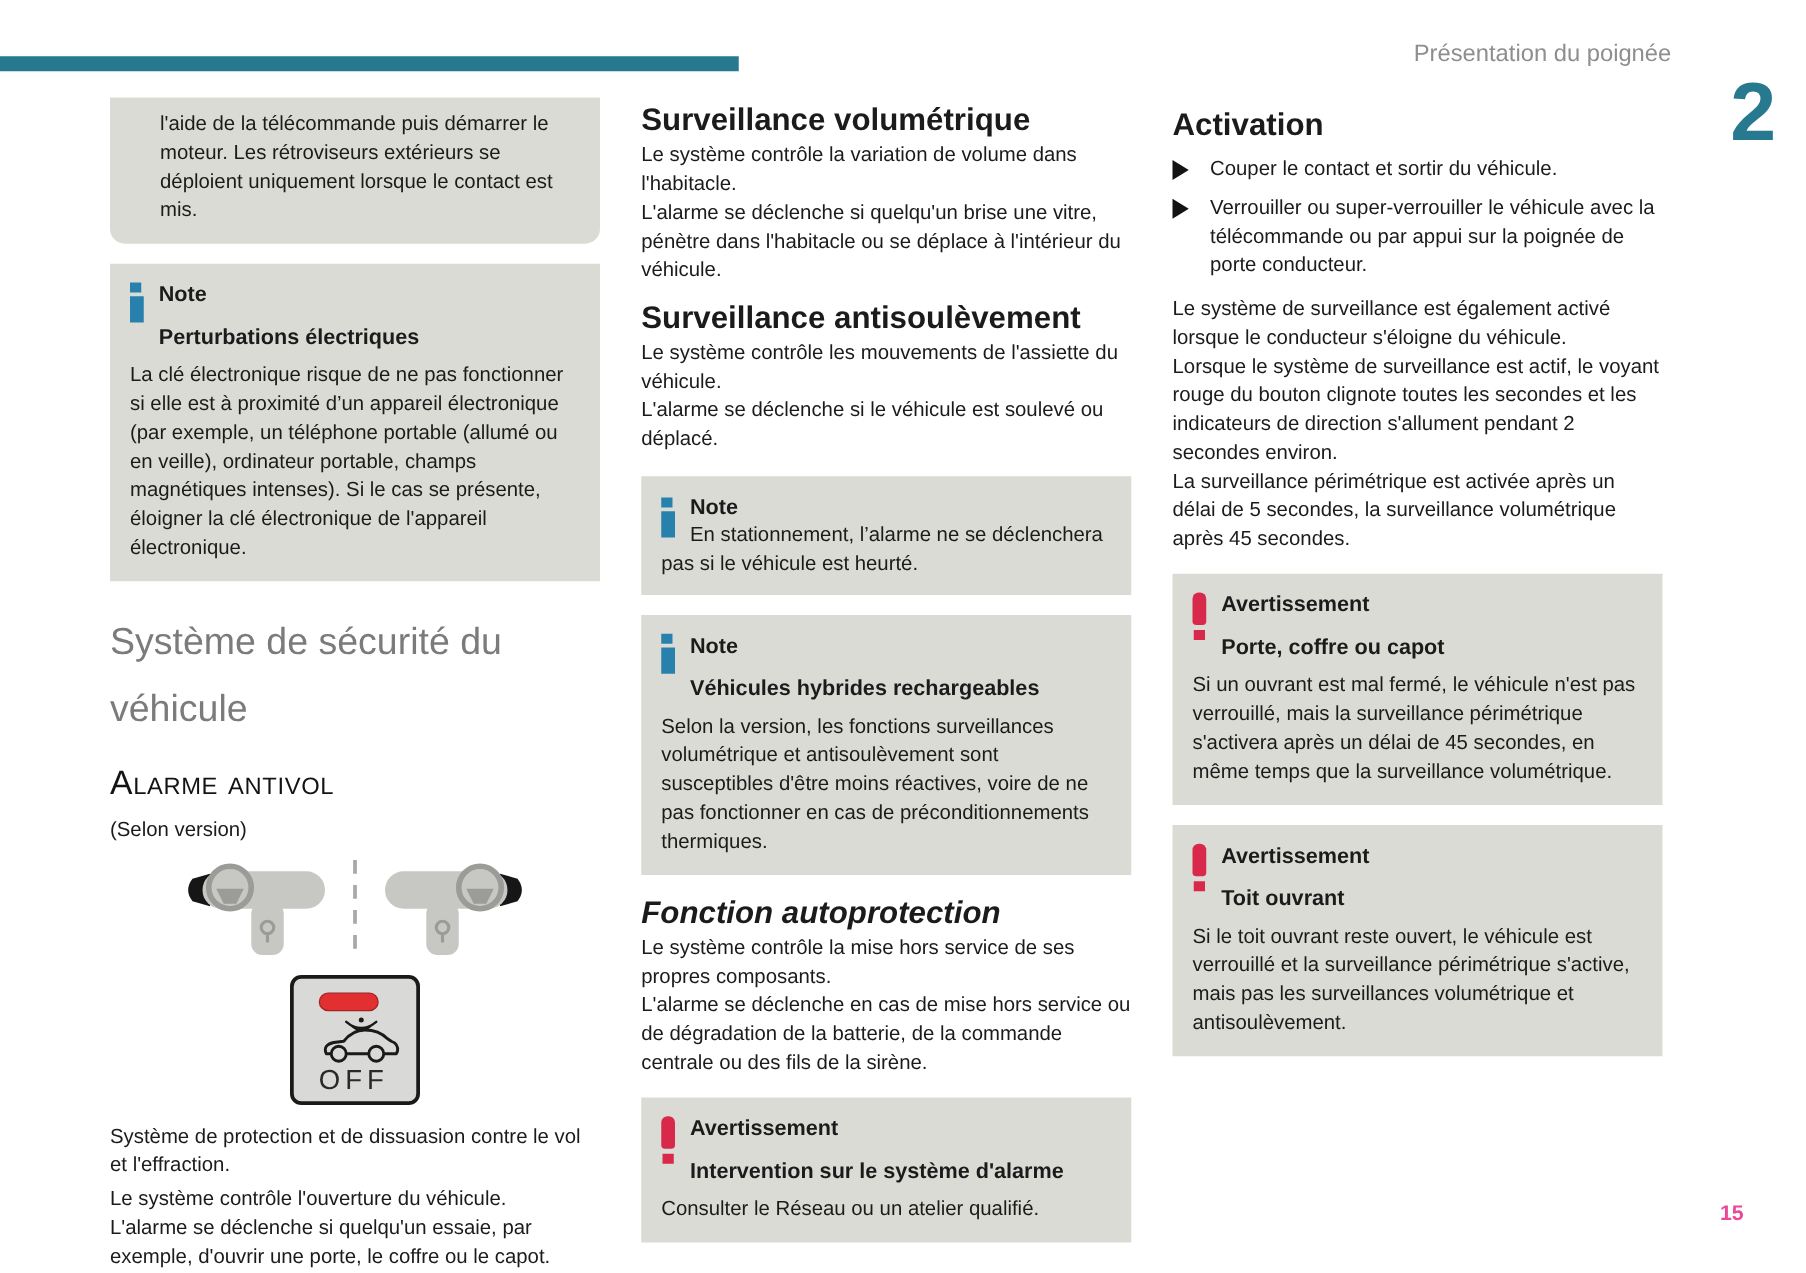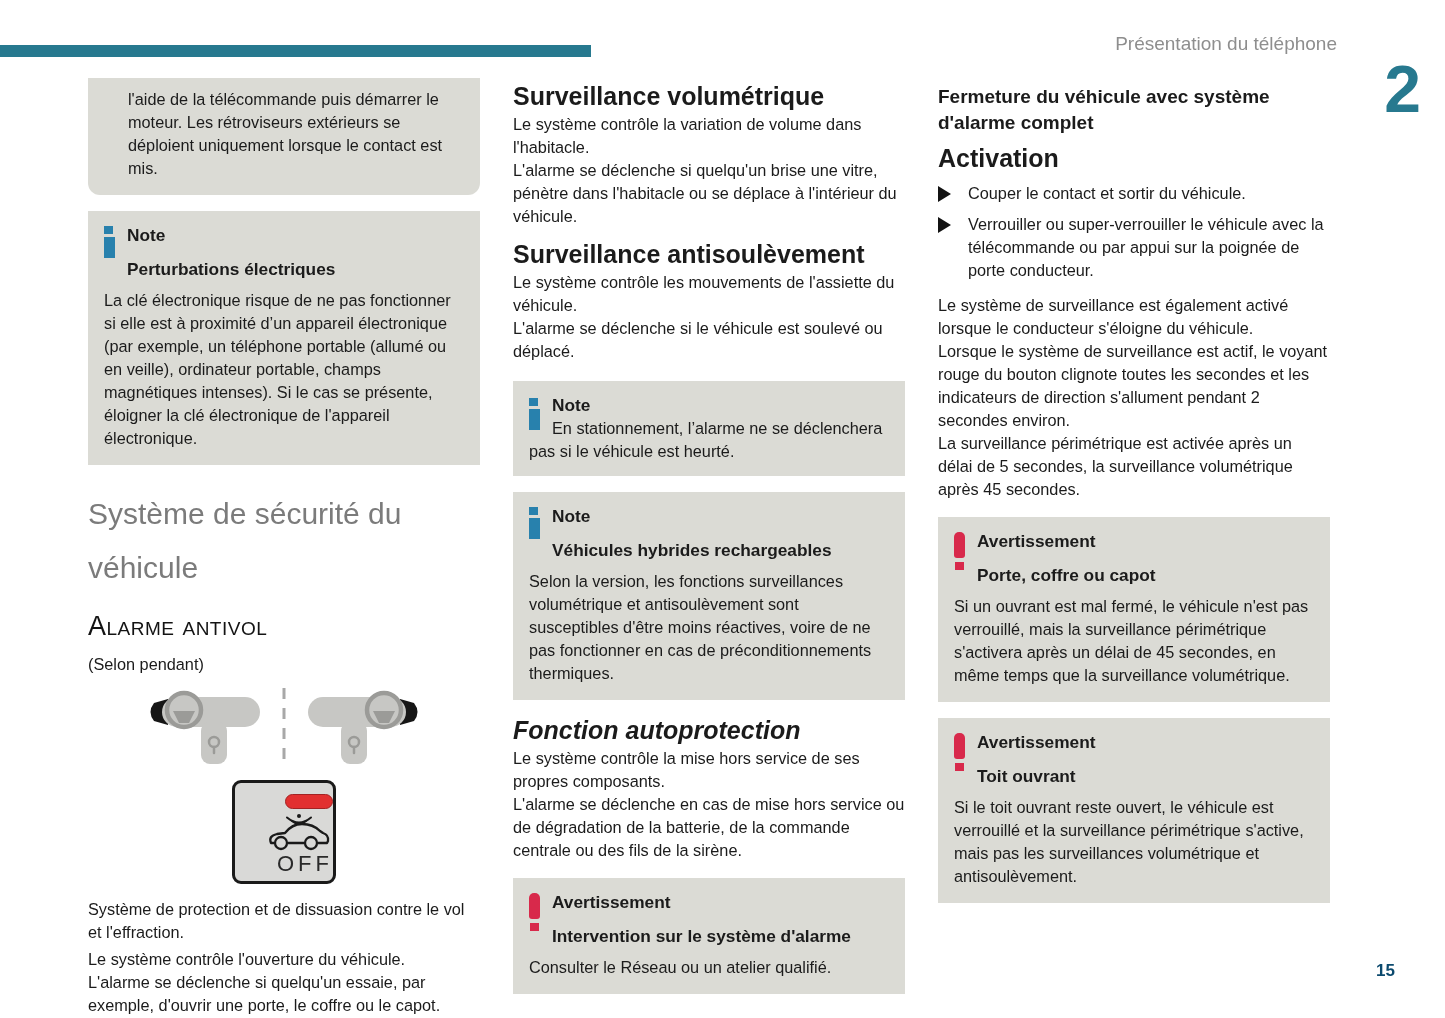--- a/index.html
+++ b/index.html
@@ -12,21 +12,21 @@
     position:relative;
     width:1445px;height:1018px;
     background:#ffffff;
     overflow:hidden;
     color:#1b1b1b;
   }
   
   .teal-bar{position:absolute;left:0;top:45px;width:591px;height:12px;background:#27798f;}
   .page-header{position:absolute;top:33px;right:108px;font-size:19px;color:#8e8e8e;}
   .chapter-num{position:absolute;top:56px;right:24px;font-size:66px;font-weight:700;color:#27798f;line-height:1;}
-  .page-num{position:absolute;left:1376px;top:961px;font-size:17px;font-weight:700;color:#0c4a6e;}
+  .page-num{position:absolute;left:1376px;top:961px;font-size:17px;font-weight:700;color:#ec4899;}
 
   
   .col{position:absolute;top:78px;width:392px;font-size:16.3px;line-height:23px;}
   .col-left{left:88px;}
   .col-mid{left:513px;}
   .col-right{left:938px;}
 
   .prewrap{white-space:pre-line;}
 
   
@@ -68,33 +68,33 @@
 
   
   .illus{display:block;margin:6px auto 10px auto;}
   .off-btn{
     width:104px;height:104px;
     margin:2px auto 14px auto;
     background:#d9d9d7;
     border:3px solid #1a1a1a;
     border-radius:9px;
     box-sizing:border-box;
-    display:flex;flex-direction:column;align-items:flex-end;padding-left:20px;
+    display:flex;flex-direction:column;align-items:flex-start;padding-left:20px;
   }
   .off-pill{width:46px;height:13px;background:#e23030;border:1px solid #a32323;border-radius:8px;margin-top:11px;}
   .off-car{margin-top:2px;}
   .off-label{font-size:22px;letter-spacing:4px;color:#2a2a2a;line-height:1;margin-top:0px;}
 </style>
 </head>
 <body>
 
 <div class="page">
 
   <div class="teal-bar"></div>
-  <div class="page-header">Présentation du téléphone</div>
+  <div class="page-header">Présentation du poignée</div>
   <div class="chapter-num">2</div>
   <div class="page-num">15</div>
 
   <div class="col col-left">
 
     <div class="gbox cut-top">
       <div class="box-body prewrap" style="margin-top:0;">l'aide de la télécommande puis démarrer le moteur. Les rétroviseurs extérieurs se déploient uniquement lorsque le contact est mis.</div>
     </div>
 
     <div class="gbox">
@@ -106,21 +106,21 @@
         <div class="box-head-text">
           <div class="box-label">Note</div>
           <div class="box-title">Perturbations électriques</div>
         </div>
       </div>
       <div class="box-body prewrap">La clé électronique risque de ne pas fonctionner si elle est à proximité d’un appareil électronique (par exemple, un téléphone portable (allumé ou en veille), ordinateur portable, champs magnétiques intenses). Si le cas se présente, éloigner la clé électronique de l'appareil électronique.</div>
     </div>
 
     <div class="section-title">Système de sécurité du véhicule</div>
     <div class="smallcaps-title">Alarme antivol</div>
-    <div class="para">(Selon pendant)</div>
+    <div class="para">(Selon version)</div>
 
     <svg class="illus" width="280" height="88" viewBox="0 0 280 88">
       <defs>
         <g id="dash">
           <path d="M10,21 Q3,30 10,39 L24,43 L24,17 Z" fill="#161616"></path>
           <rect x="18" y="15" width="98" height="30" rx="15" fill="#c7c7c4"></rect>
           <rect x="57" y="40" width="26" height="42" rx="9" fill="#c7c7c4"></rect>
           <circle cx="40" cy="28" r="17" fill="#c7c7c4" stroke="#9b9b98" stroke-width="4.5"></circle>
           <path d="M29,29 L51,29 L45,41 L35,41 Z" fill="#9b9b98"></path>
           <circle cx="70" cy="60" r="5" fill="none" stroke="#9b9b98" stroke-width="2.5"></circle>
@@ -197,21 +197,20 @@
           <div class="box-label">Avertissement</div>
           <div class="box-title">Intervention sur le système d'alarme</div>
         </div>
       </div>
       <div class="box-body prewrap">Consulter le Réseau ou un atelier qualifié.</div>
     </div>
   </div>
 
   <div class="col col-right">
 
-    <div class="big-head">Fermeture du véhicule avec système d'alarme complet</div>
     <div class="sub-head" style="margin-top:10px;margin-bottom:12px;">Activation</div>
 
     <div class="bullet">
       <span class="tri"></span>
       <span>Couper le contact et sortir du véhicule.</span>
     </div>
     <div class="bullet">
       <span class="tri"></span>
       <span>Verrouiller ou super-verrouiller le véhicule avec la télécommande ou par appui sur la poignée de porte conducteur.</span>
     </div>

